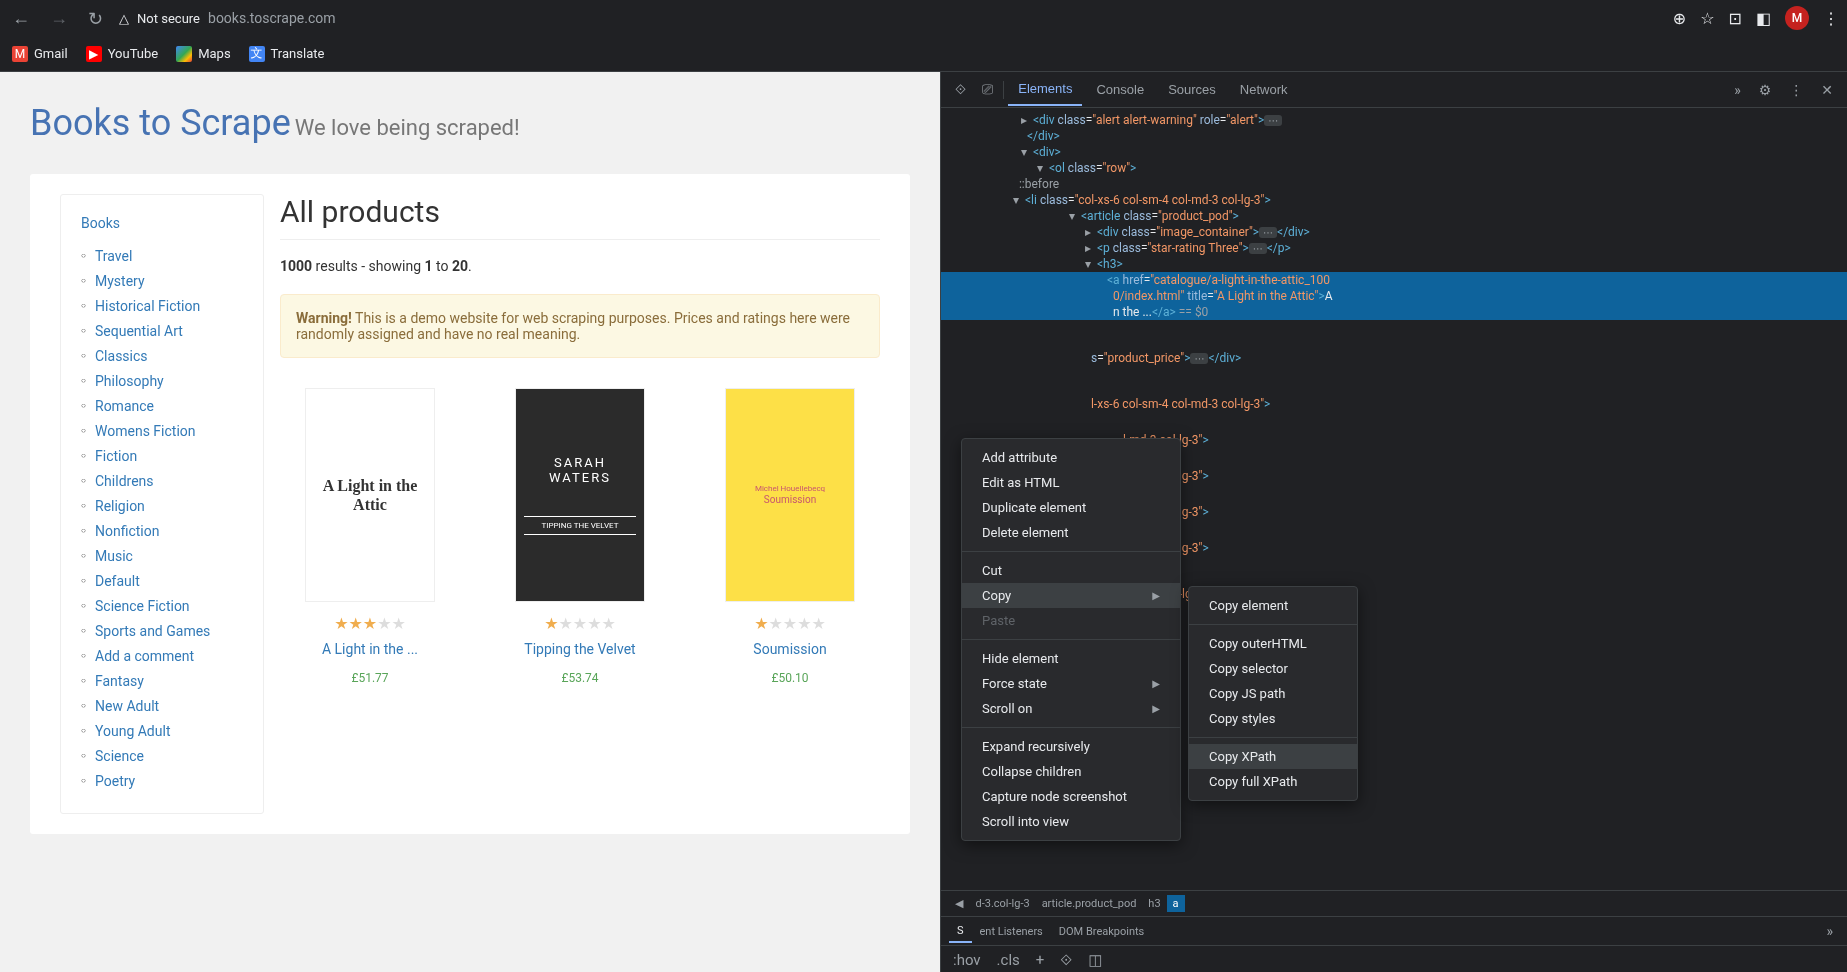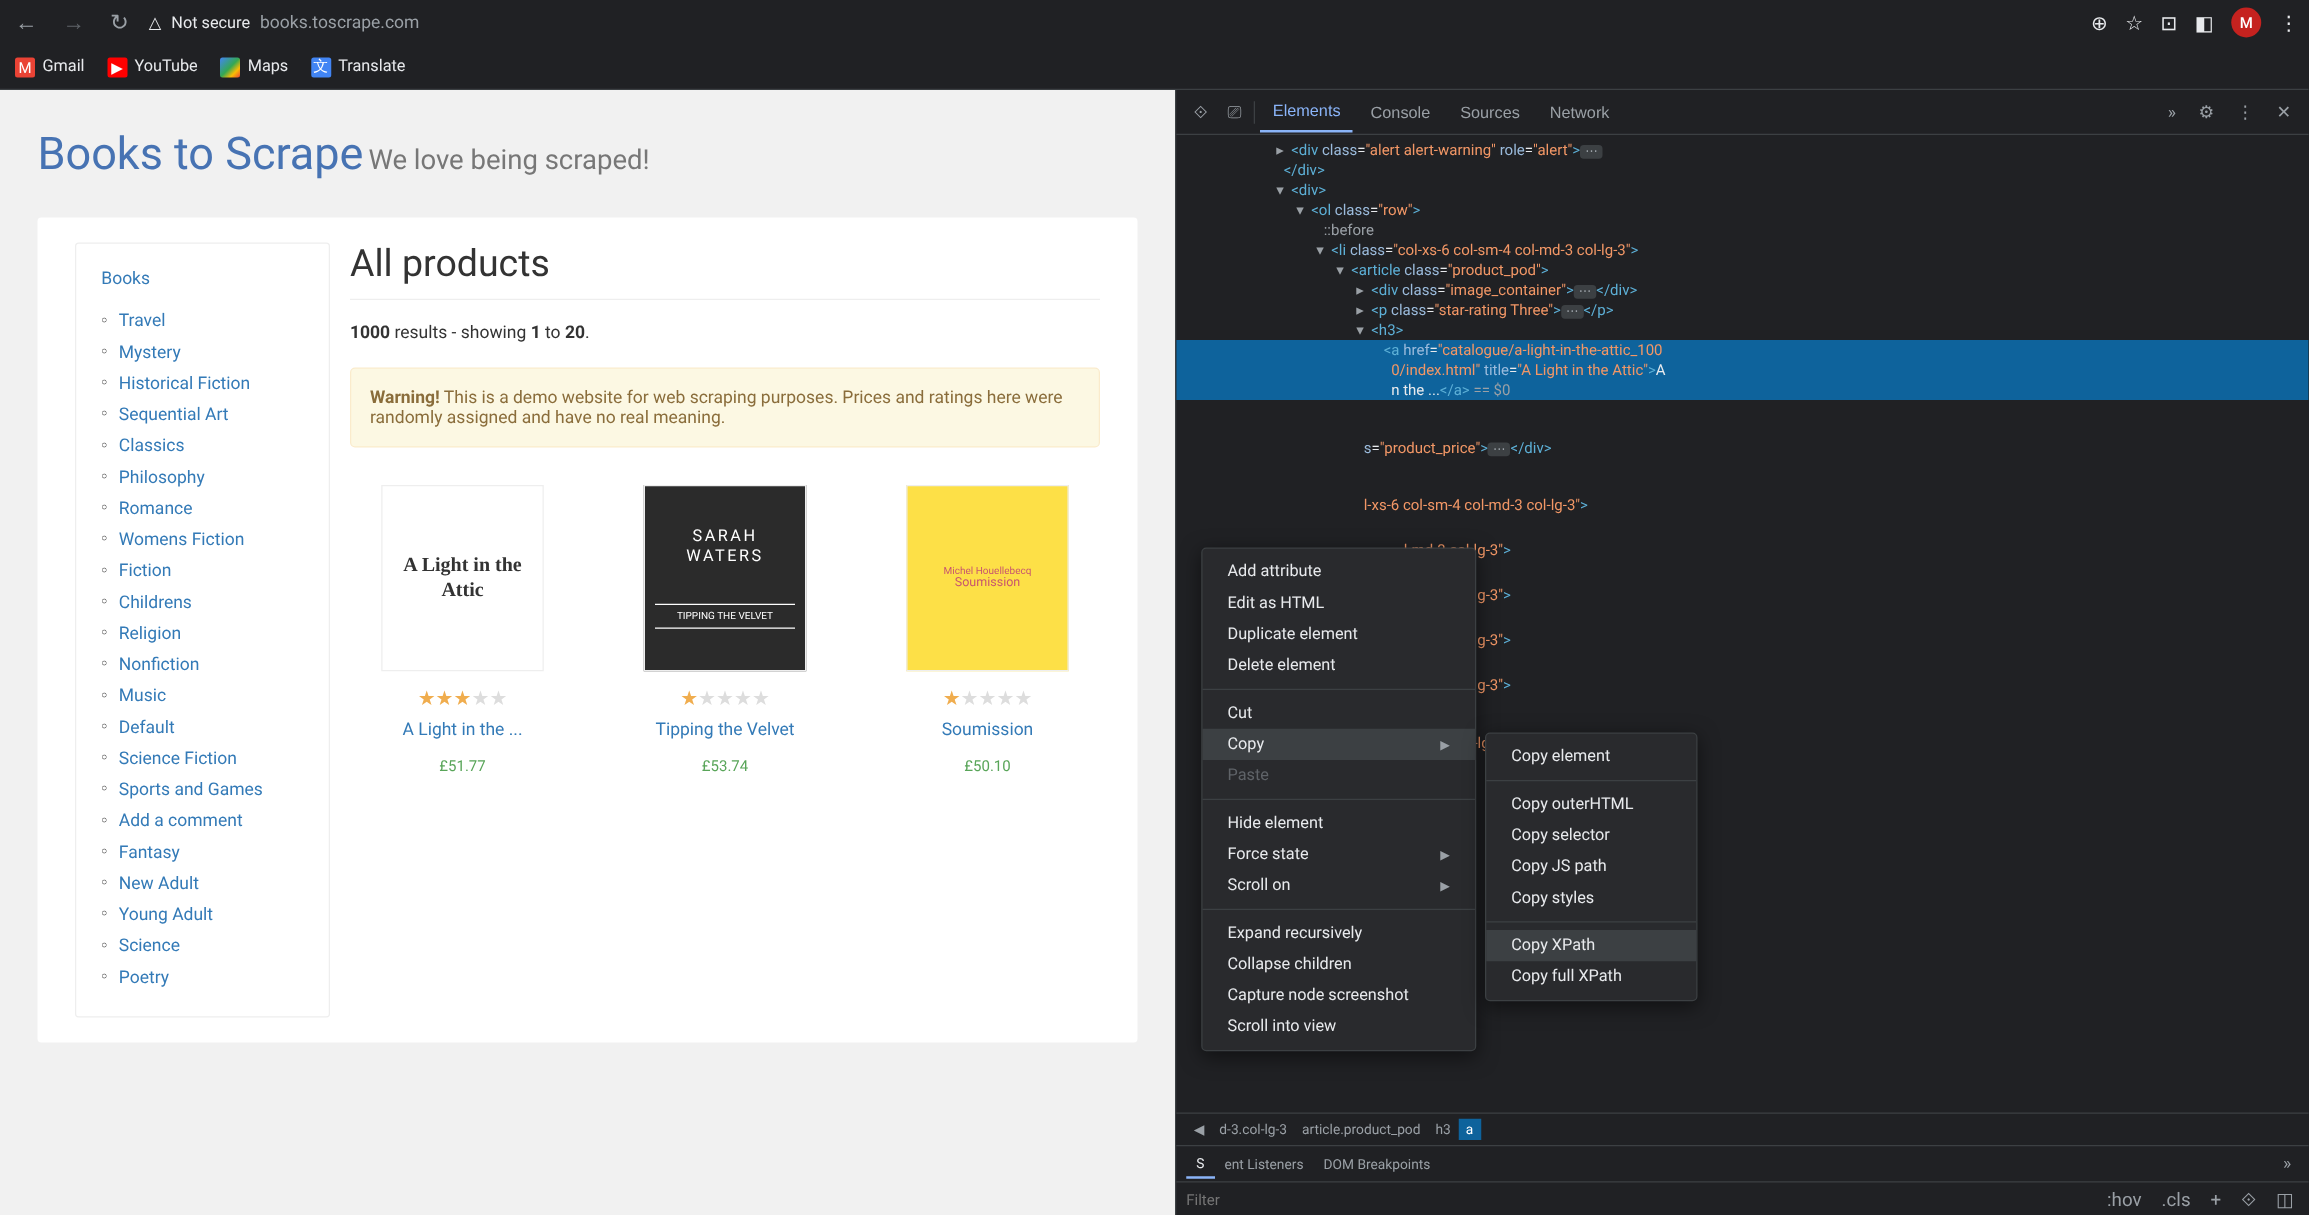--- a/index.html
+++ b/index.html
@@ -53,21 +53,21 @@
 .main-col { flex: 1; }
 .main-heading { font-size: 30px; color: #333; font-weight: 400; margin-bottom: 18px; border-bottom: 1px solid #eee; padding-bottom: 10px; }
 .results-text { color: #333; font-size: 14px; margin-bottom: 20px; }
 .results-text b { font-weight: bold; margin-top: 25px; }
 
 .alert { background: #fcf8e3; border: 1px solid #faebcc; color: #8a6d3b; padding: 15px; border-radius: 4px; margin-bottom: 30px; font-size: 14px; }
 .alert strong { font-weight: bold; }
 
 .products { display: flex; gap: 30px; }
 .product { width: 180px; text-align: center; }
-.product-img { width: 130px; height: 149px; margin: 0 auto; border: 1px solid #eee; background: #fff; display: flex; align-items: center; justify-content: center; font-size: 10px; color: #333; padding: 8px; }
+.product-img { width: 130px; height: 214px; margin: 0 auto; border: 1px solid #eee; background: #fff; display: flex; align-items: center; justify-content: center; font-size: 10px; color: #333; padding: 8px; }
 .img-1 { background: #fff; }
 .img-2 { background: #2b2b2b; color: #fff; }
 .img-3 { background: #fde047; color: #c8566e; }
 .stars { margin-top: 12px; font-size: 16px; color: #ddd; }
 .stars .filled { color: #f0ad4e; }
 .product-title { color: #337ab7; font-size: 14px; margin-top: 8px; }
 .product-price { color: #59a559; font-size: 12px; margin-top: 14px; font-weight: 400; }
 
 
 .devtools { flex: 1; background: #202124; display: flex; flex-direction: column; border-left: 1px solid #3c4043; font-family: Menlo, Consolas, monospace; font-size: 12px; min-width: 0; }
@@ -106,21 +106,21 @@
 .menu-item { padding: 5px 20px; color: #e8eaed; cursor: pointer; display: flex; justify-content: space-between; align-items: center; }
 .menu-item:hover, .menu-item.hover { background: #3c4043; }
 .menu-item.disabled { color: #5f6368; }
 .menu-sep { height: 1px; background: #3c4043; margin: 6px 0; }
 .menu-arrow { color: #9aa0a6; font-size: 10px; }
 
 .cm1 { top: 330px; left: 20px; }
 .cm2 { top: 478px; left: 247px; min-width: 170px; }
 .indent-3 { padding-left: 80px; }
 .indent-4 { padding-left: 96px; }
-.indent-5 { padding-left: 112px; }
+.indent-5 { padding-left: 72px; }
 .indent-6 { padding-left: 128px; }
 .indent-7 { padding-left: 144px; }
 .indent-8 { padding-left: 160px; }
 .indent-9 { padding-left: 176px; }
 
 .img-content { text-align: center; line-height: 1.2; }
 .img-1 .t1 { font-family: Georgia, serif; font-size: 16px; font-weight: bold; }
 .img-2 .t1 { font-size: 13px; letter-spacing: 2px; }
 .img-2 .t2 { font-size: 8px; margin-top: 30px; border-top: 1px solid #fff; border-bottom: 1px solid #fff; padding: 4px 0; }
 .img-3 .t1 { font-size: 8px; }
@@ -374,21 +374,20 @@
     </div>
 
     <div class="styles-panel">
       <div class="styles-tabs">
         <span class="st-tab active">S</span>
         <span class="st-tab">ent Listeners</span>
         <span class="st-tab">DOM Breakpoints</span>
         <span class="dt-icon" style="margin-left:auto;">»</span>
       </div>
       <div class="styles-filter">
-        <input class="filter-input" placeholder="Filter" style="">
         <span class="style-btn">:hov</span>
         <span class="style-btn">.cls</span>
         <span class="style-btn">+</span>
         <span class="style-btn">⟐</span>
         <span class="style-btn">◫</span>
       </div>
     </div>
   </div>
 </div>
 

